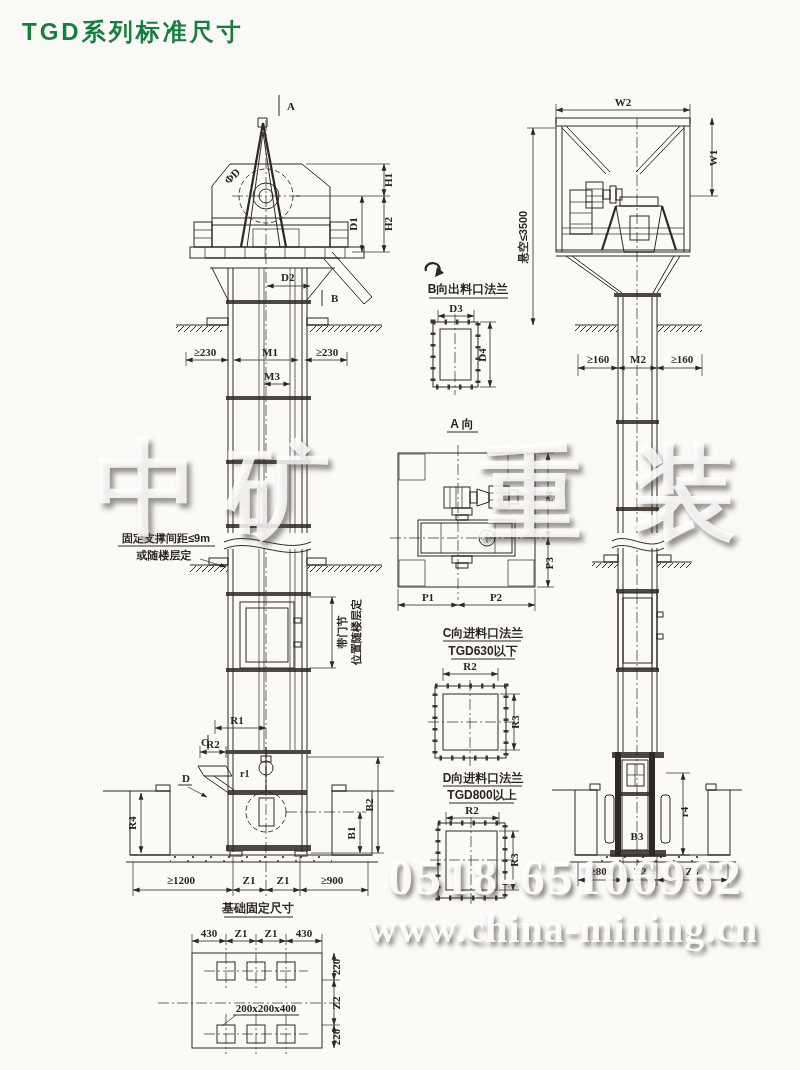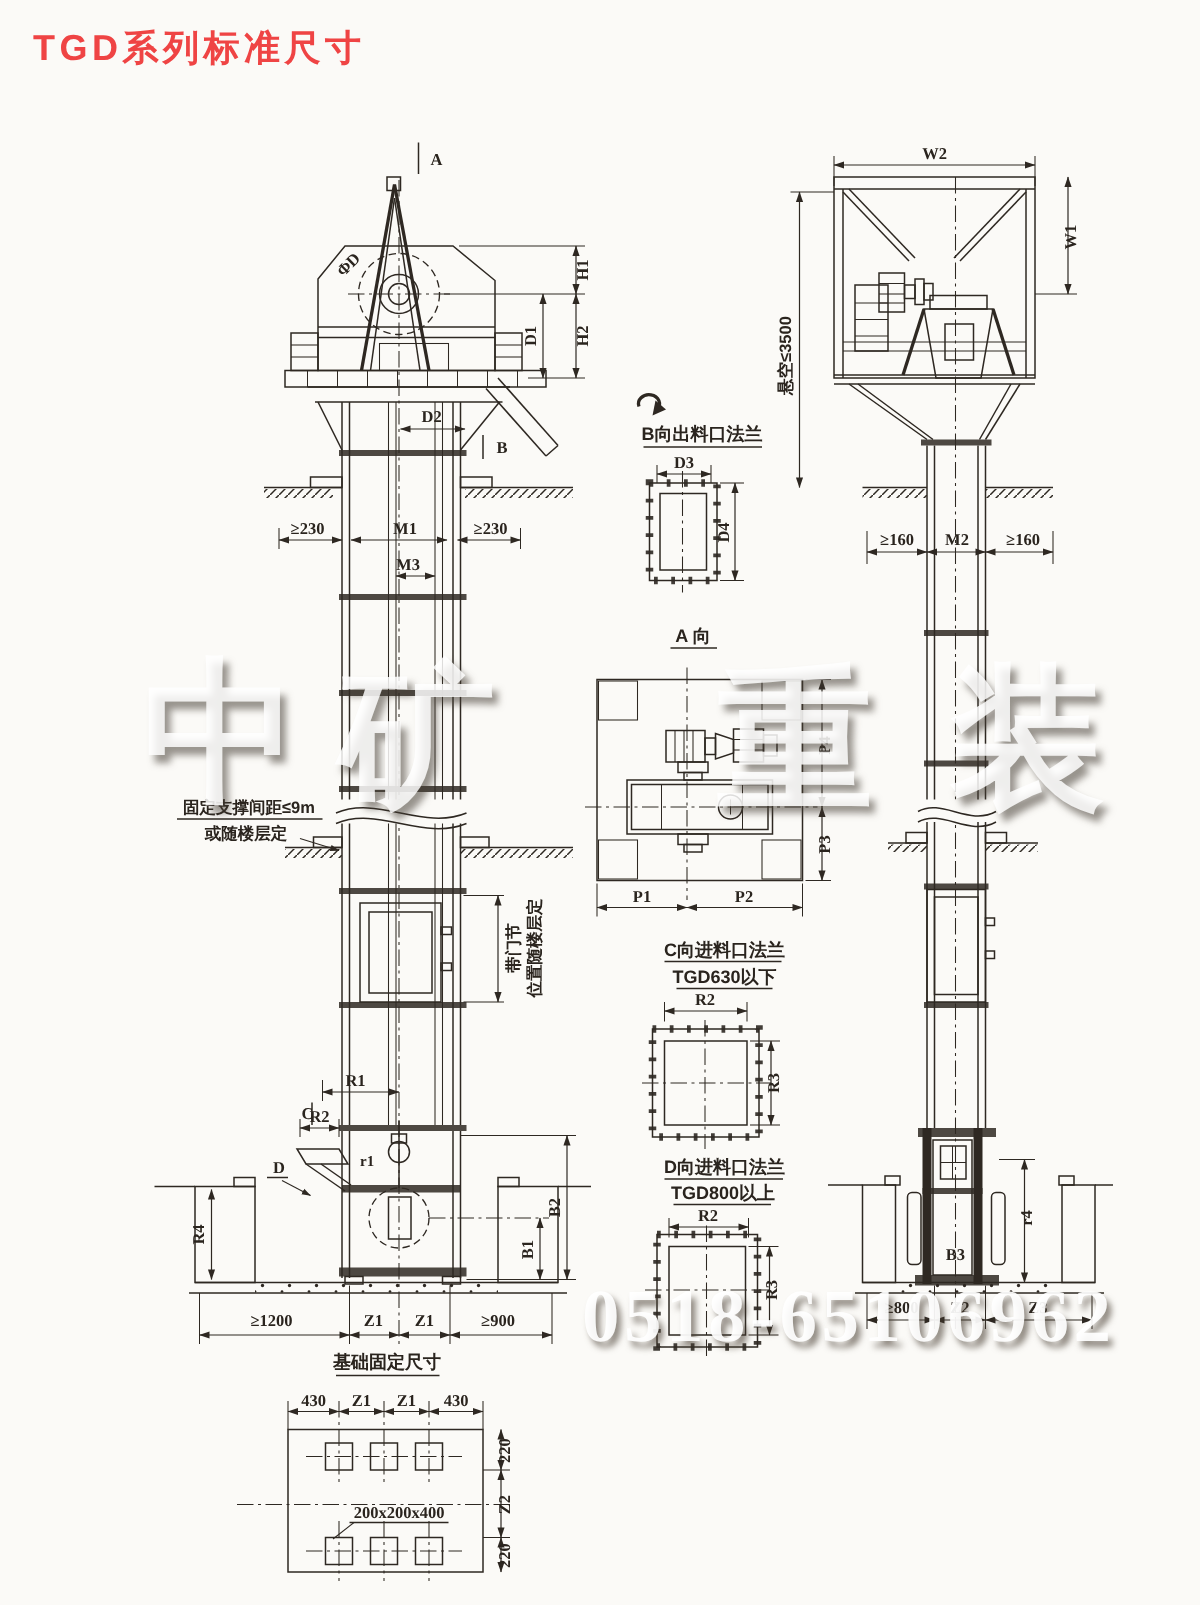--- a/index.html
+++ b/index.html
@@ -1,19 +1,19 @@
 <!DOCTYPE html>
 <html><head>
 <meta charset="utf-8">
 <style>
   html,body{margin:0;padding:0;background:#e8e8e4;}
   .stage{position:relative;width:800px;height:1070px;background:#fbfaf7;overflow:hidden;
          font-family:"Liberation Sans",sans-serif;}
   .page-title{position:absolute;left:22px;top:16px;font-size:24px;font-weight:bold;
-              letter-spacing:3px;color:#ef4444;}
+              letter-spacing:3px;color:#15803d;}
   svg{position:absolute;left:0;top:0;}
   svg text{fill:#2a241e;font-family:"Liberation Serif",serif;font-weight:bold;}
   .lab{font-size:11px;}
   .lab10{font-size:10px;}
   .zh{font-size:11px;font-family:"Liberation Sans",sans-serif;}
   .zht{font-size:12px;font-family:"Liberation Sans",sans-serif;}
   .s{stroke:#2e2822;fill:none;stroke-width:1;}
   .sthin{stroke:#2e2822;fill:none;stroke-width:.7;}
   .s2{stroke:#2e2822;fill:none;stroke-width:2.2;}
   .dk{fill:#2e2822;stroke:none;}
@@ -524,14 +524,15 @@
   <text class="lab" x="640" y="875" text-anchor="middle">Z2</text>
   <text class="lab" x="692" y="875" text-anchor="middle">Z3</text>
 </g>
 </svg>
 
 <div class="wm wm-char" style="left:95px;top:420px;">中</div>
 <div class="wm wm-char" style="left:226px;top:423px;">矿</div>
 <div class="wm wm-char" style="left:478px;top:425px;">重</div>
 <div class="wm wm-char" style="left:633px;top:424px;">装</div>
 <div class="wm wm-phone" style="left:388px;top:848px;">0518-65106962</div>
+<div class="wm wm-site" style="left:368px;top:905px;">www.china-mining.cn</div>
 
 </div>
 
 </body></html>

